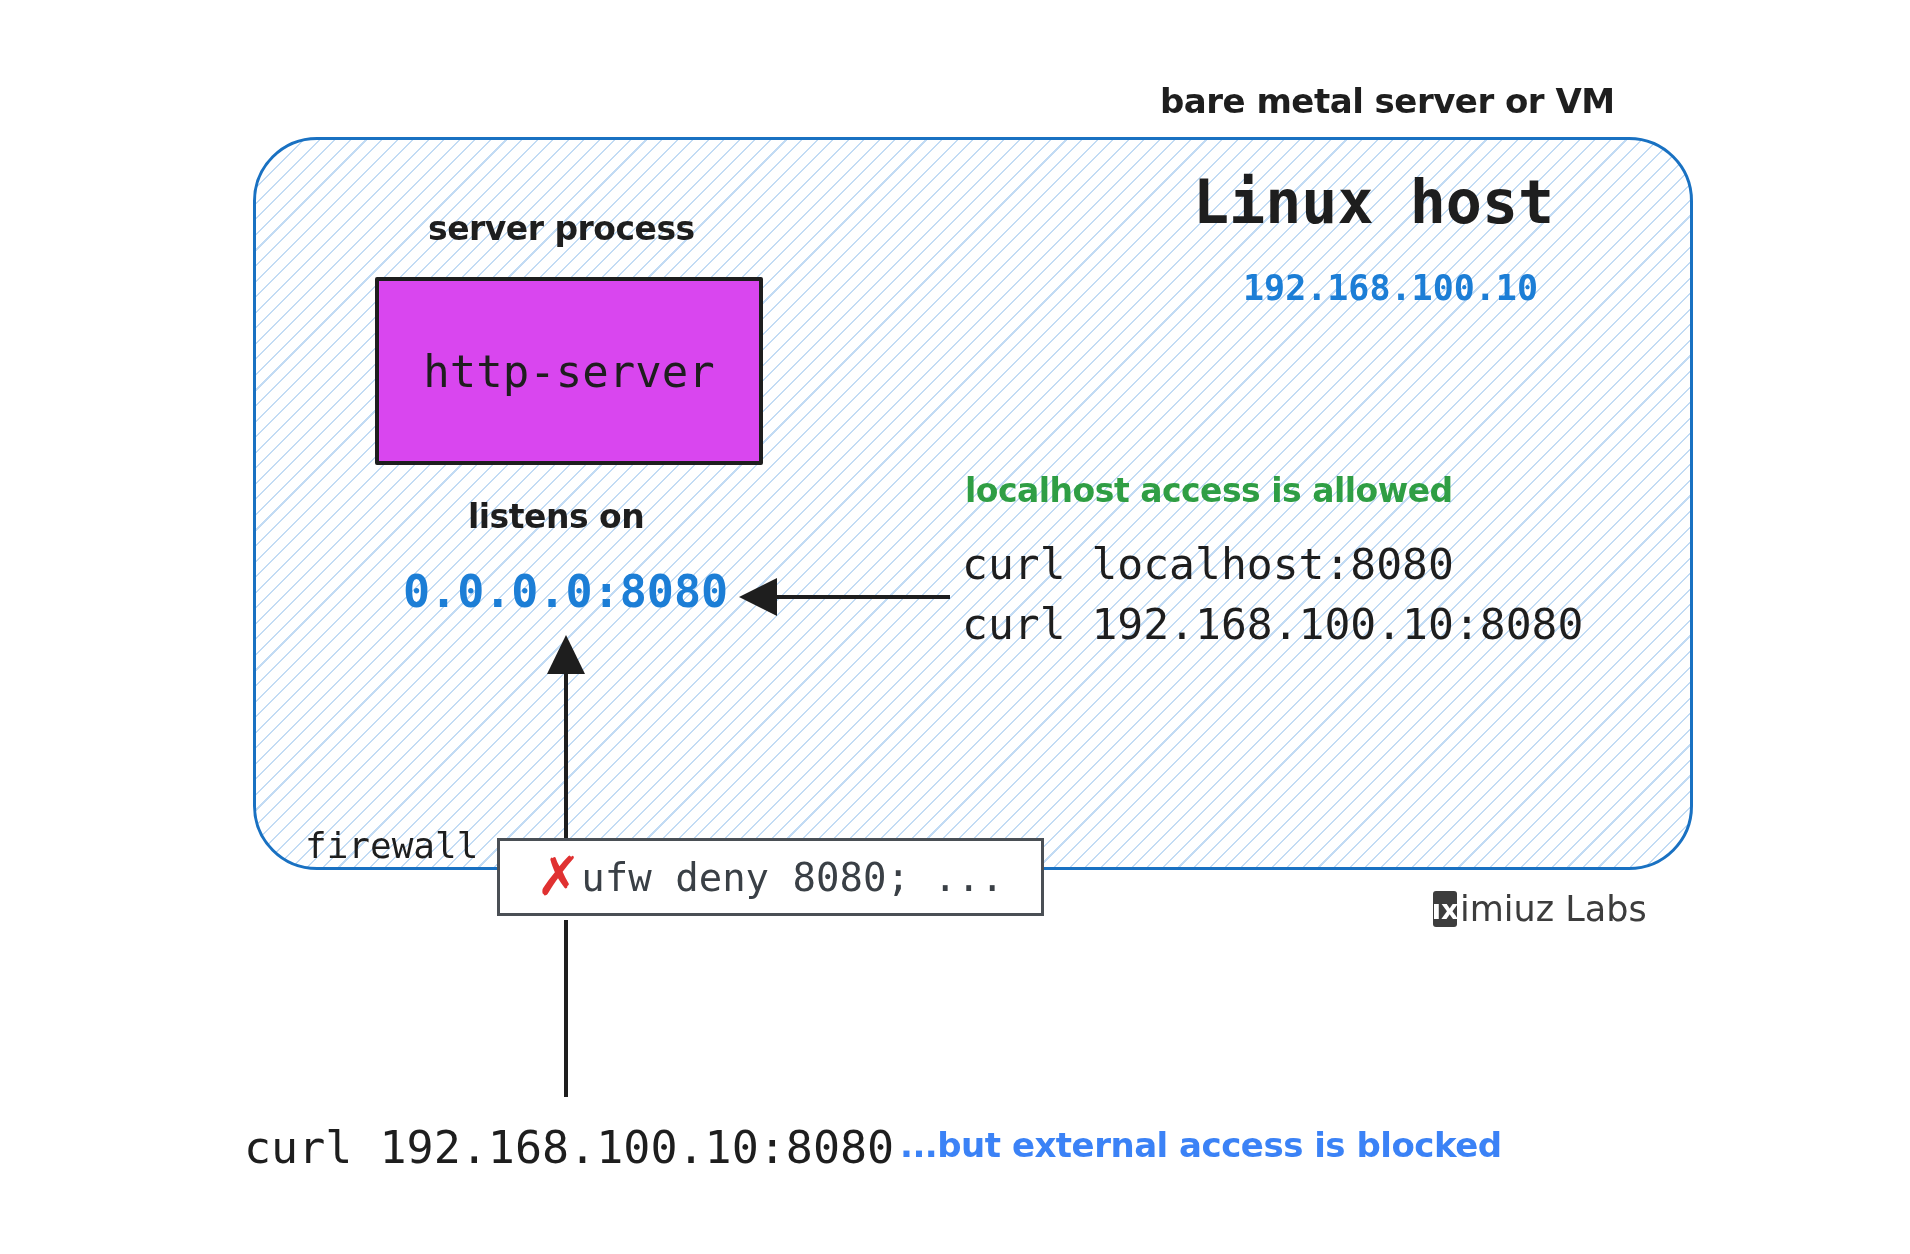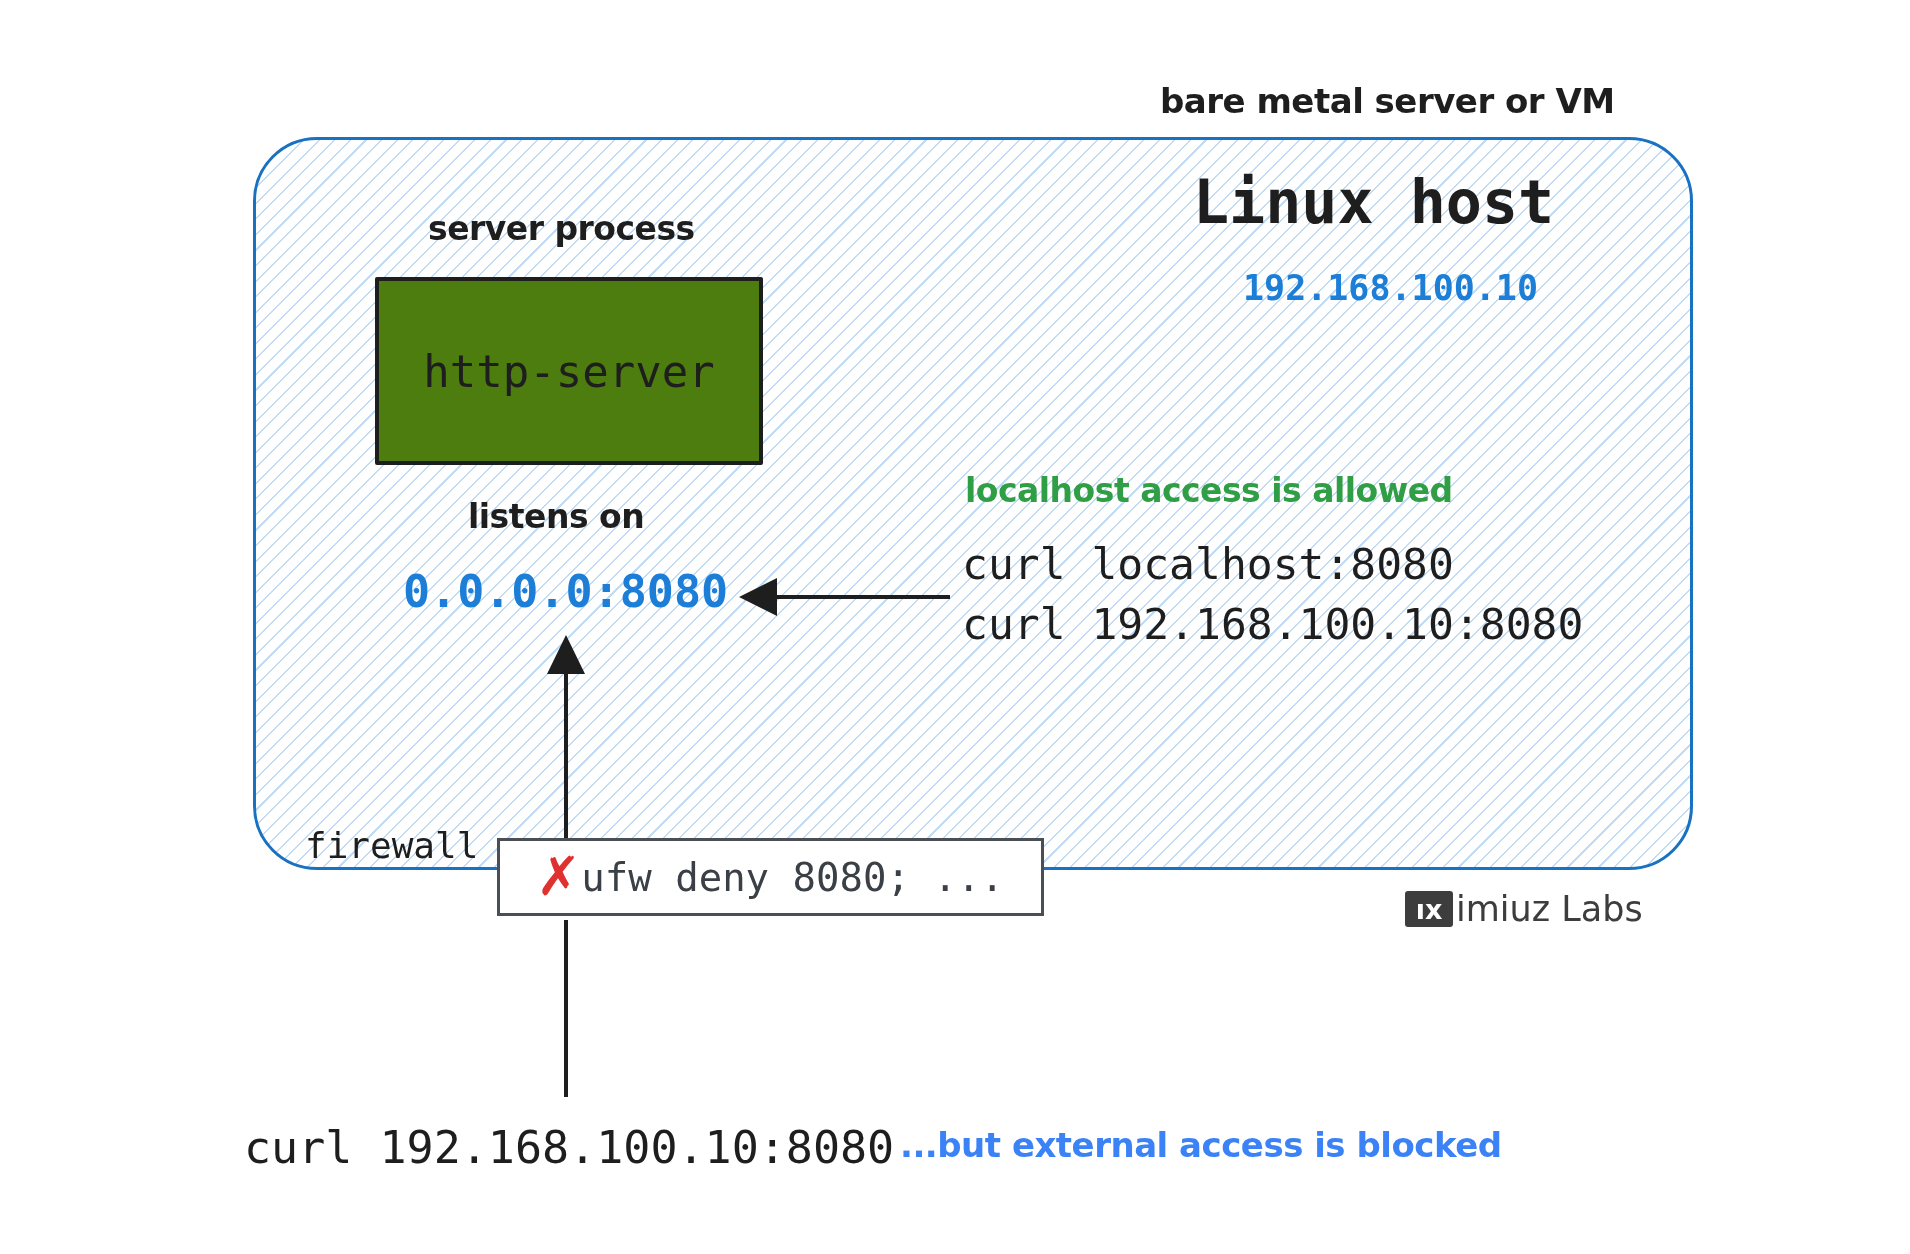--- a/index.html
+++ b/index.html
@@ -22,21 +22,21 @@
       transparent 1.5px, transparent 11px);
     box-sizing:border-box;
   }
   .top-label       { left:1160px; top:82px;  font-size:34px; font-weight:600; }
   .host-title      { left:1193px; top:168px; font-size:60px; font-weight:bold; }
   .host-ip         { left:1243px; top:268px; font-size:35px; font-weight:bold; color:#1c7ed6;text-align:right; }
   .server-process  { left:428px;  top:210px; font-size:33px; font-weight:600; }
 
   .process-box {
     position:absolute; left:375px; top:277px; width:388px; height:188px;
-    background:#4d7c0f; border:4px solid #1e1e1e; border-radius:2px;
+    background:#d946ef; border:4px solid #1e1e1e; border-radius:2px;
     display:flex; align-items:center; justify-content:center; box-sizing:border-box;
   }
   .process-box .name { font-size:44px; color:#1e1e1e; }
 
   .listens-on   { left:468px; top:498px; font-size:33px; font-weight:600; }
   .listen-addr  { left:403px; top:566px; font-size:45px; font-weight:bold; color:#1c7ed6; }
 
   .internal-note { left:965px; top:472px; font-size:33px; font-weight:600; color:#2f9e44; }
   .curl-line-1   { left:962px; top:540px; font-size:43px; }
   .curl-line-2   { left:962px; top:600px; font-size:43px; }
@@ -50,23 +50,23 @@
   }
   .fw-rule-box .cross { margin-left:36px; font-size:54px; font-weight:bold; color:#e03131;
     font-family:"DejaVu Sans","Liberation Sans",sans-serif; line-height:1; }
   .fw-rule-box .rule  { font-size:39px; color:#3a4046; }
 
   .ext-curl      { left:244px; top:1122px; font-size:45px; }
   .external-note { left:900px; top:1126px; font-size:34px; font-weight:600; color:#3b82f6;text-align:right; }
 
   .brand { position:absolute; left:1405px; top:889px; display:flex; align-items:center; }
   .brand .mark {
-    width:48px; height:36px; background:#3d3d3d; border-radius:3px;
+    width:24px; height:36px; background:#3d3d3d; border-radius:3px;
     display:flex; align-items:center; justify-content:center;
-    color:#ffffff; font-size:27px; font-weight:bold; letter-spacing:0;
+    color:#ffffff; font-size:27px; font-weight:bold; letter-spacing:0;margin-left:28px;
   }
   .brand .name { margin-left:3px; font-size:35px; color:#3d3d3d; letter-spacing:0; }
 
   .arrows { position:absolute; left:0; top:0; z-index:2; pointer-events:none; }
 </style>
 </head>
 <body>
 
 <div class="canvas">
 

